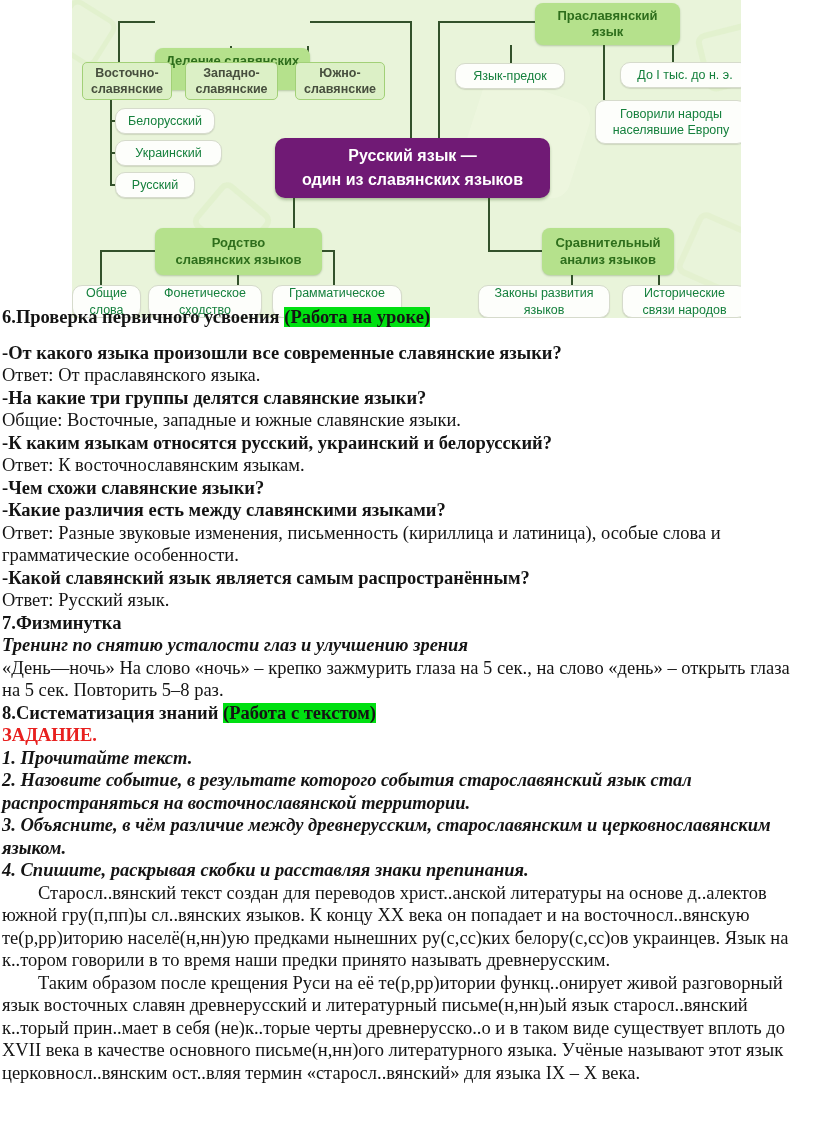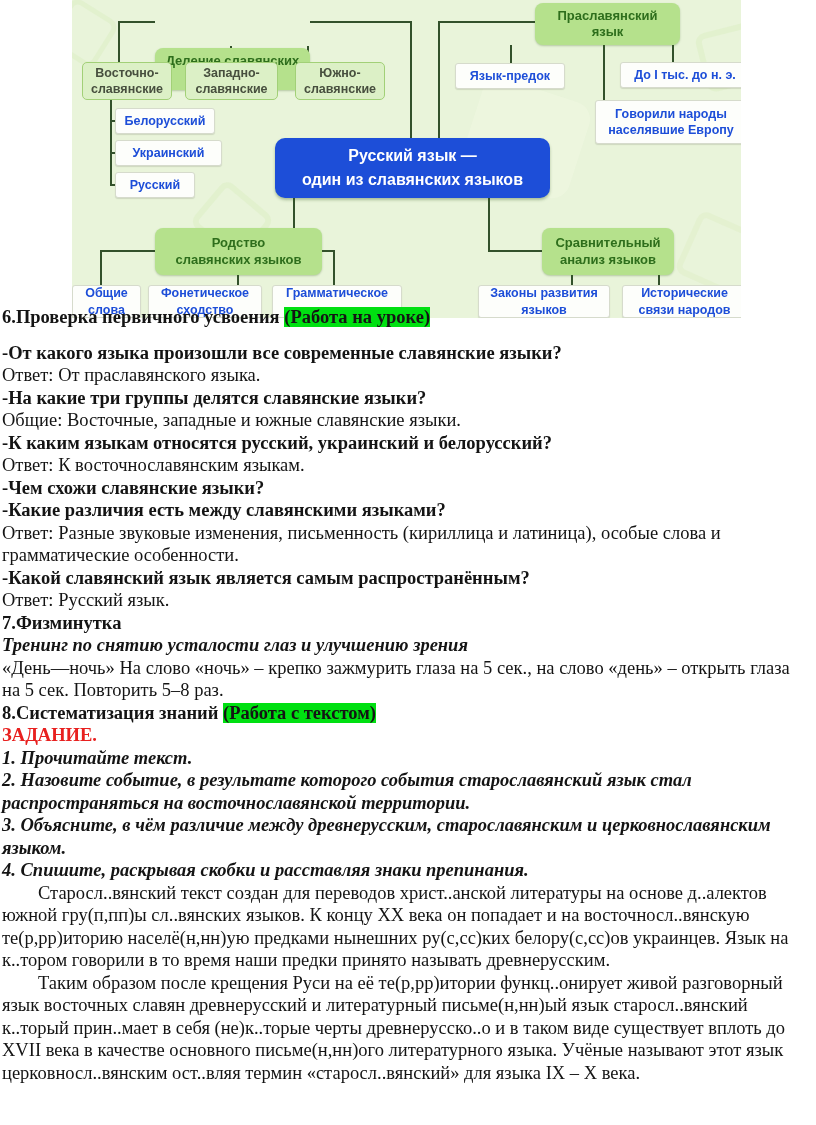--- a/index.html
+++ b/index.html
@@ -8,23 +8,23 @@
   
   .diagram{position:absolute;left:72px;top:0;width:669px;height:318px;background:#e9f4da;
            overflow:hidden;font-family:"Liberation Sans", sans-serif;}
   .deco{position:absolute;border-radius:10px;opacity:.55;}
   .node{position:absolute;box-sizing:border-box;display:flex;flex-direction:column;
         align-items:center;justify-content:center;text-align:center;}
   .header-node{background:#b5e18c;color:#2e6e1c;font-weight:bold;font-size:13px;line-height:1.25;
         border-radius:8px;box-shadow:0 1px 2px rgba(60,100,40,.3);padding:2px 8px;}
   .pale-node{background:#dcf0c6;border:1.5px solid #a2d077;color:#474f3e;font-weight:600;
         font-size:12.5px;line-height:1.3;border-radius:5px;padding:2px 4px;}
-  .white-node{background:#fdfefb;border:1px solid #d6dbcc;color:#1d4ed8;font-weight:700;
-        font-size:12.5px;line-height:1.3;border-radius:3px;box-shadow:0 1px 1px rgba(100,110,90,.2);padding:1px 6px;}
-  .central-node{background:#1d4ed8;color:#ffffff;font-weight:bold;font-size:16px;line-height:1.5;
+  .white-node{background:#fdfefb;border:1px solid #d6dbcc;color:#15803d;font-weight:400;
+        font-size:12.5px;line-height:1.3;border-radius:10px;box-shadow:0 1px 1px rgba(100,110,90,.2);padding:1px 6px;}
+  .central-node{background:#701a75;color:#ffffff;font-weight:bold;font-size:16px;line-height:1.5;
         border-radius:10px;box-shadow:0 2px 3px rgba(50,90,30,.35);}
   .line{position:absolute;background:#33512b;}
   .lh{height:2px;} .lv{width:2px;}
   
   .doc{position:absolute;left:0;top:302px;width:816px;box-sizing:border-box;
        padding:4px 4px 0 2px;font-size:18.5px;line-height:22.5px;}
   .b{font-weight:bold;}
   .bi{font-weight:bold;font-style:italic;}
   .ctr{text-align:left;}
   .hl{background:#00e011;}

